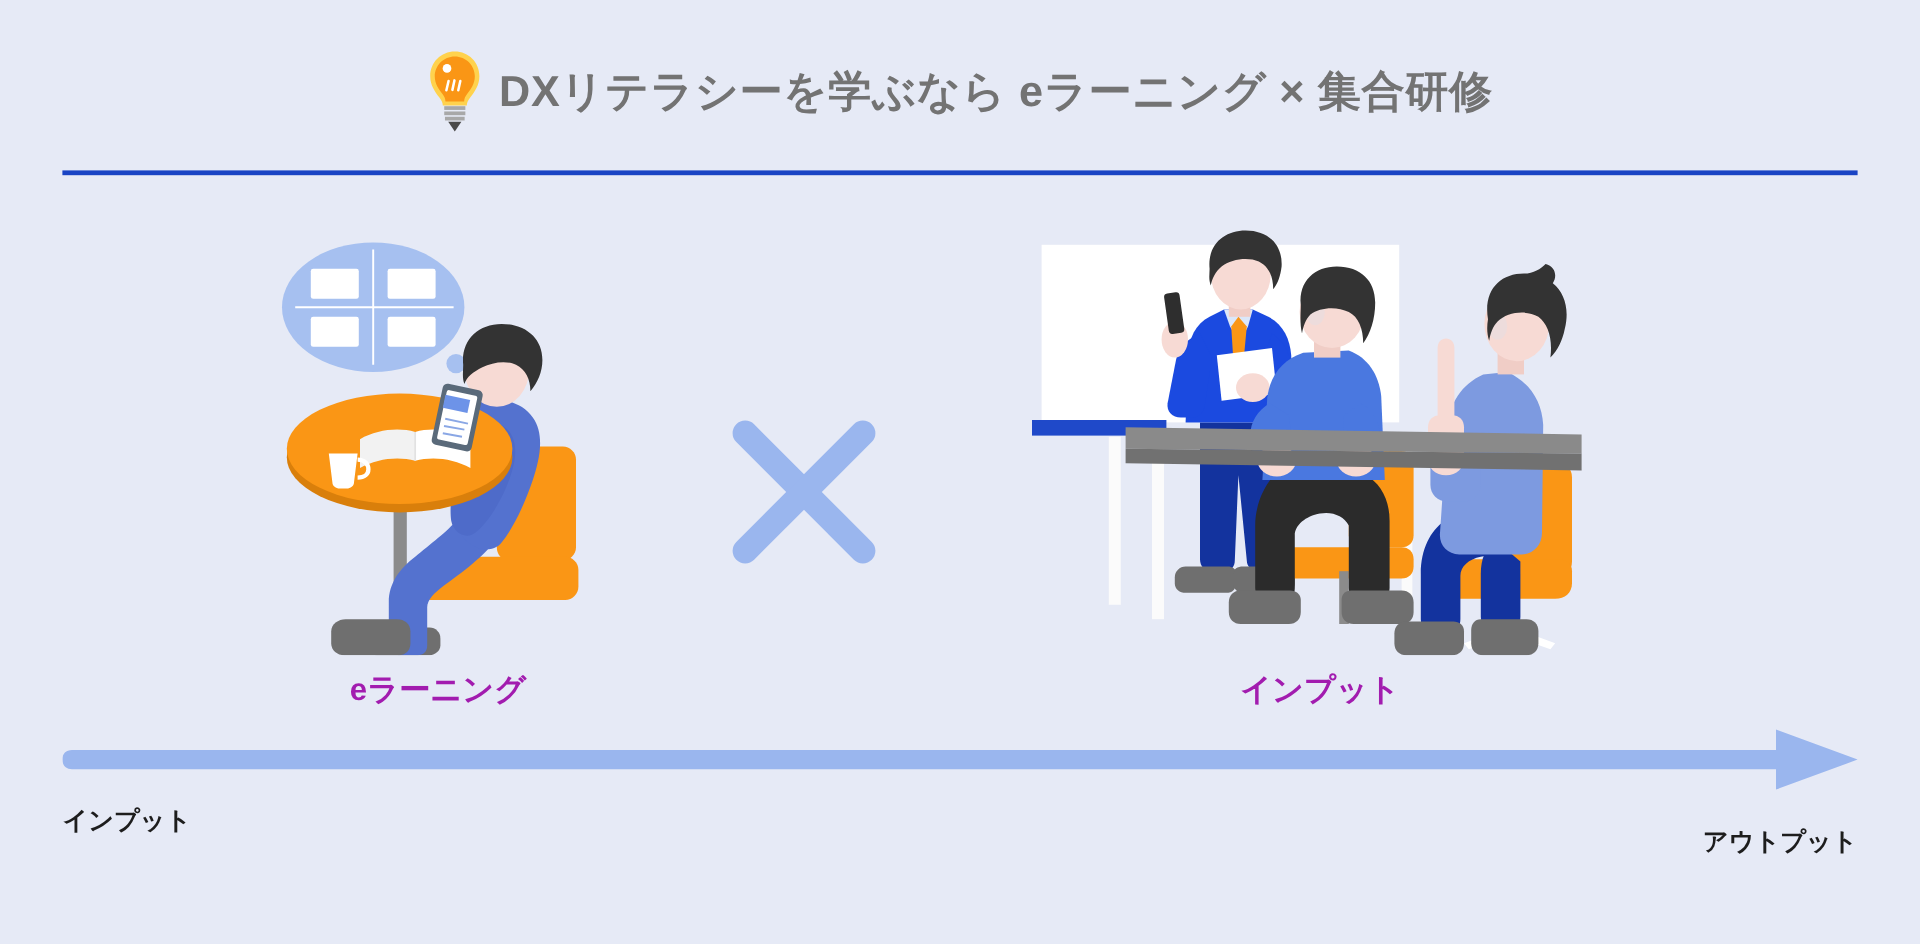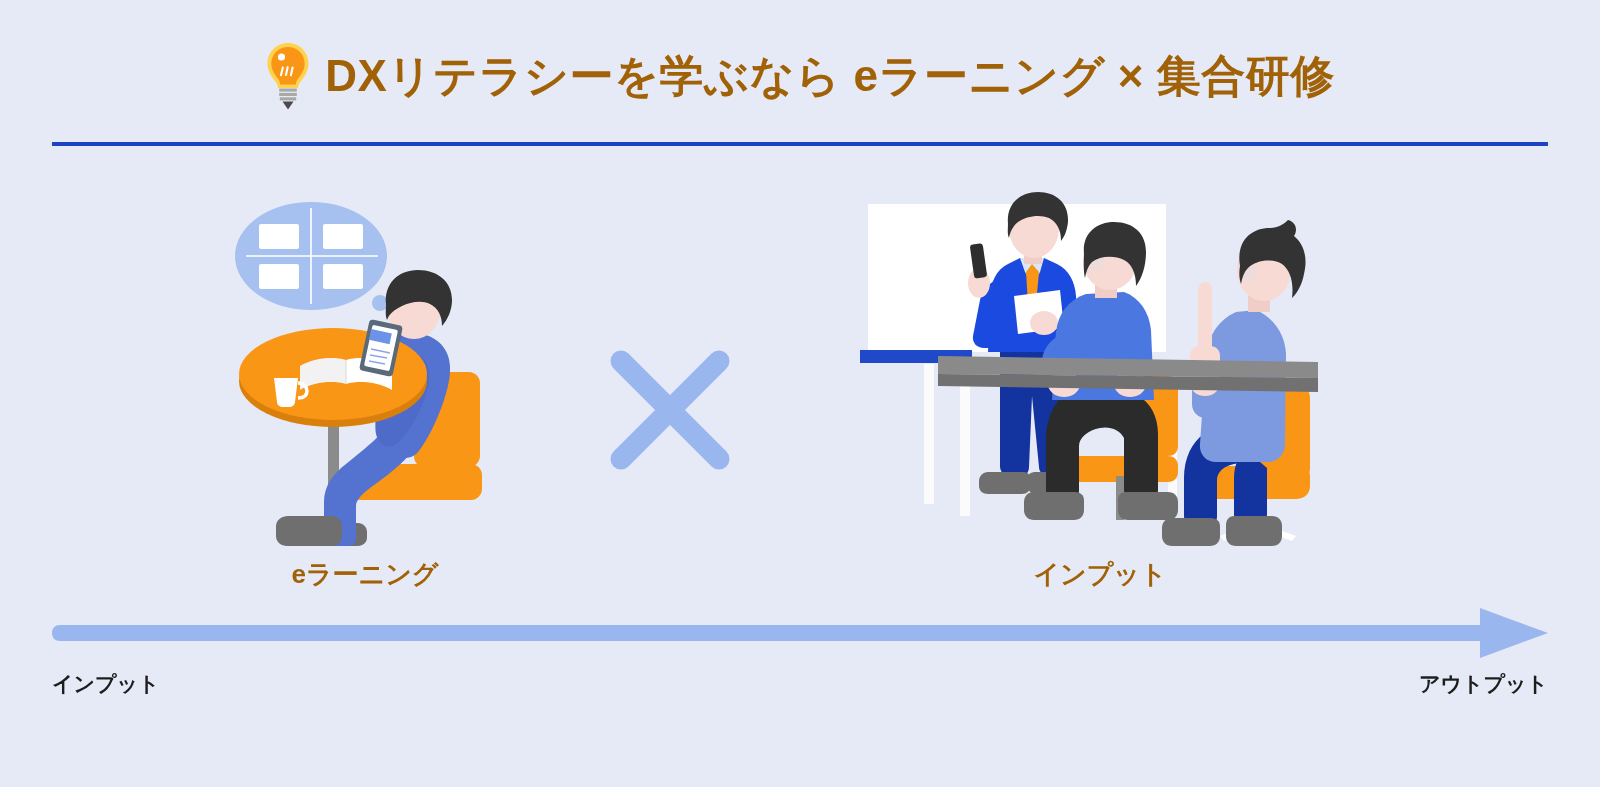--- a/index.html
+++ b/index.html
@@ -33,22 +33,22 @@
     justify-content: center;
     gap: 14px;
   }
   .bulb-icon {
     width: 46px;
     height: 70px;
     flex: 0 0 auto;
     display: block;
   }
   .title-text {
-    color: #a16207;
-    font-size: 44px;
+    color: #737373;
+    font-size: 36px;
     font-weight: bold;
     letter-spacing: 0.5px;
     white-space: nowrap;
     line-height: 1;
   }
   .header-rule {
     position: absolute;
     left: 52px;
     top: 142px;
     width: 1496px;
@@ -77,21 +77,21 @@
     top: 335px;
     width: 150px;
     height: 150px;
   }
 
   
   .caption {
     position: absolute;
     font-size: 26px;
     font-weight: bold;
-    color: #a16207;
+    color: #a21caf;
     text-align: center;
     white-space: nowrap;
   }
   .caption-left {
     left: 190px;
     top: 557px;
     width: 350px;
   }
   .caption-right {
     left: 935px;
@@ -109,21 +109,21 @@
   }
   .axis-label {
     position: absolute;
     top: 670px;
     font-size: 21px;
     font-weight: bold;
     color: #1d1d1d;
     white-space: nowrap;
   }
   .axis-label-input { left: 52px; }
-  .axis-label-output { right: 52px; }
+  .axis-label-output { right: 52px; margin-top: 17px; }
 </style>
 </head>
 <body>
 
 <div id="infographic">
 
   <div class="header">
 
     <svg class="bulb-icon" viewBox="0 0 46 70">
 

